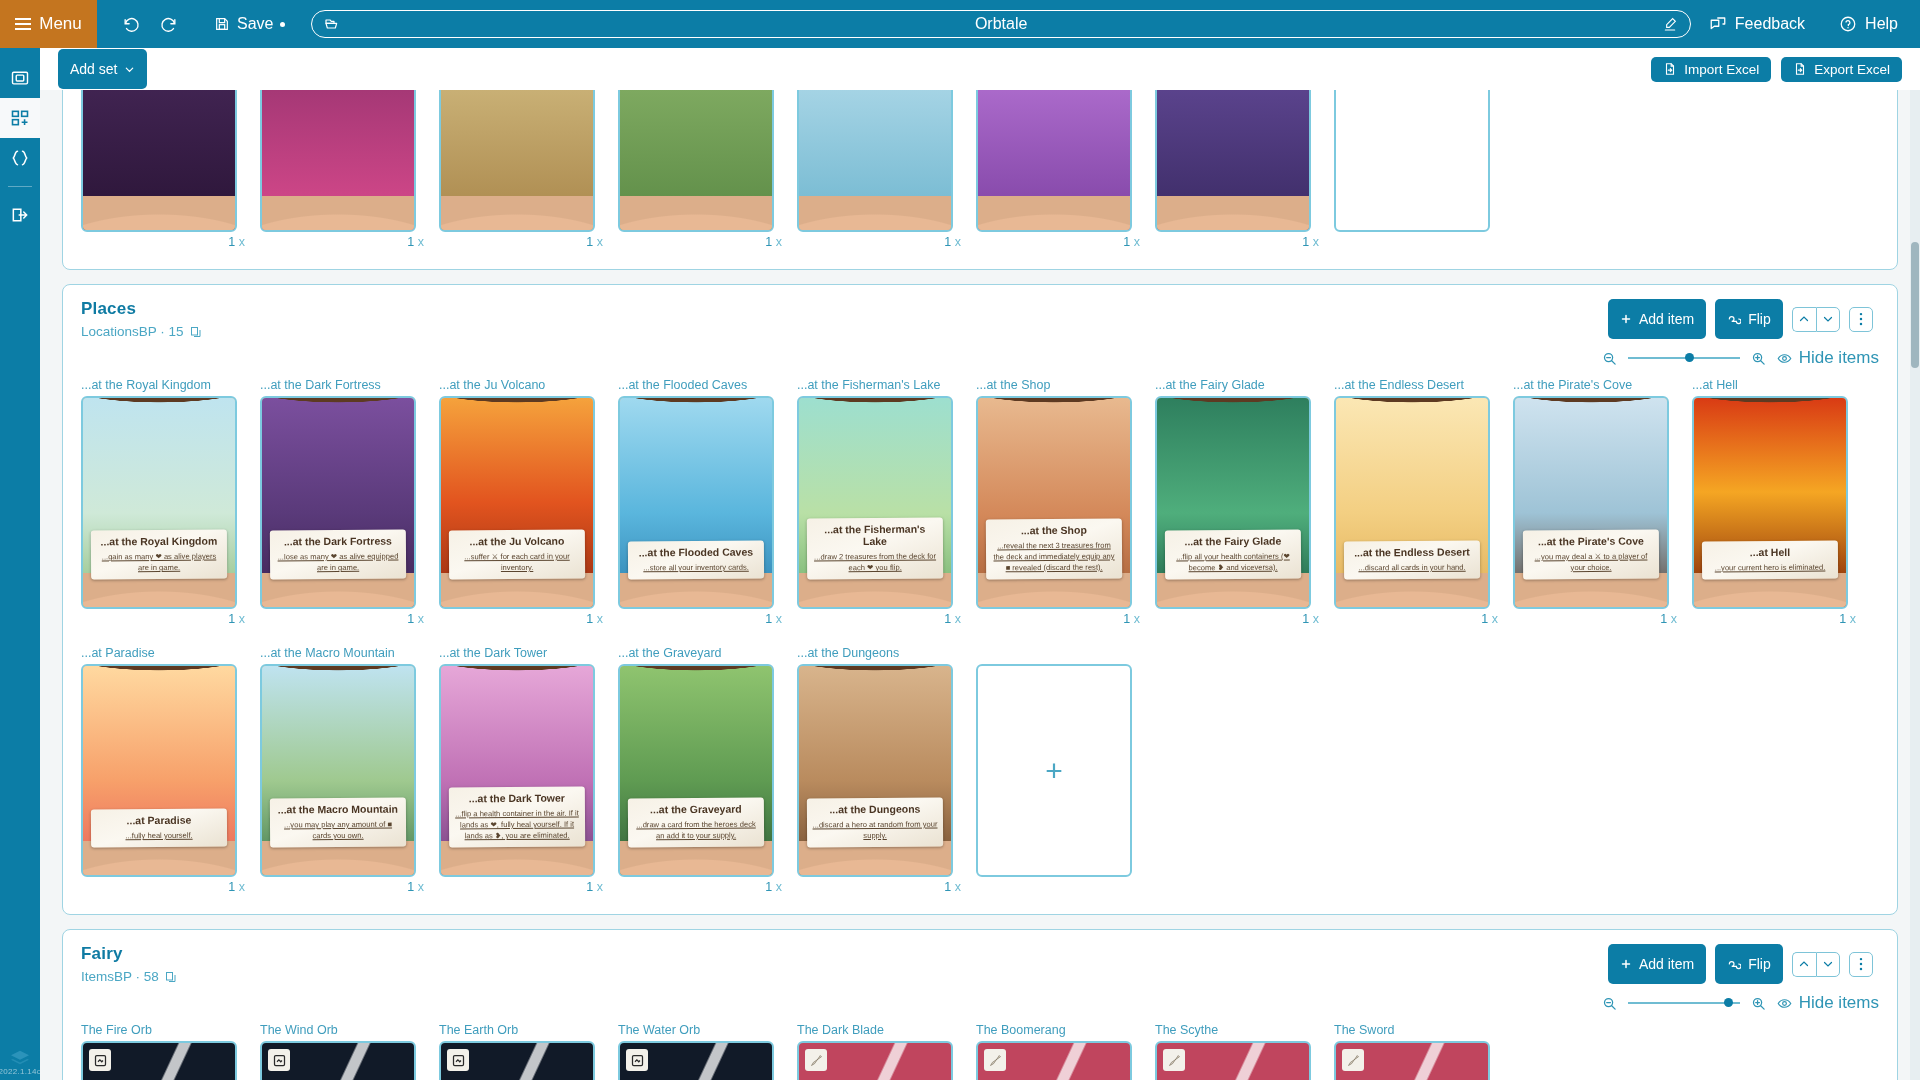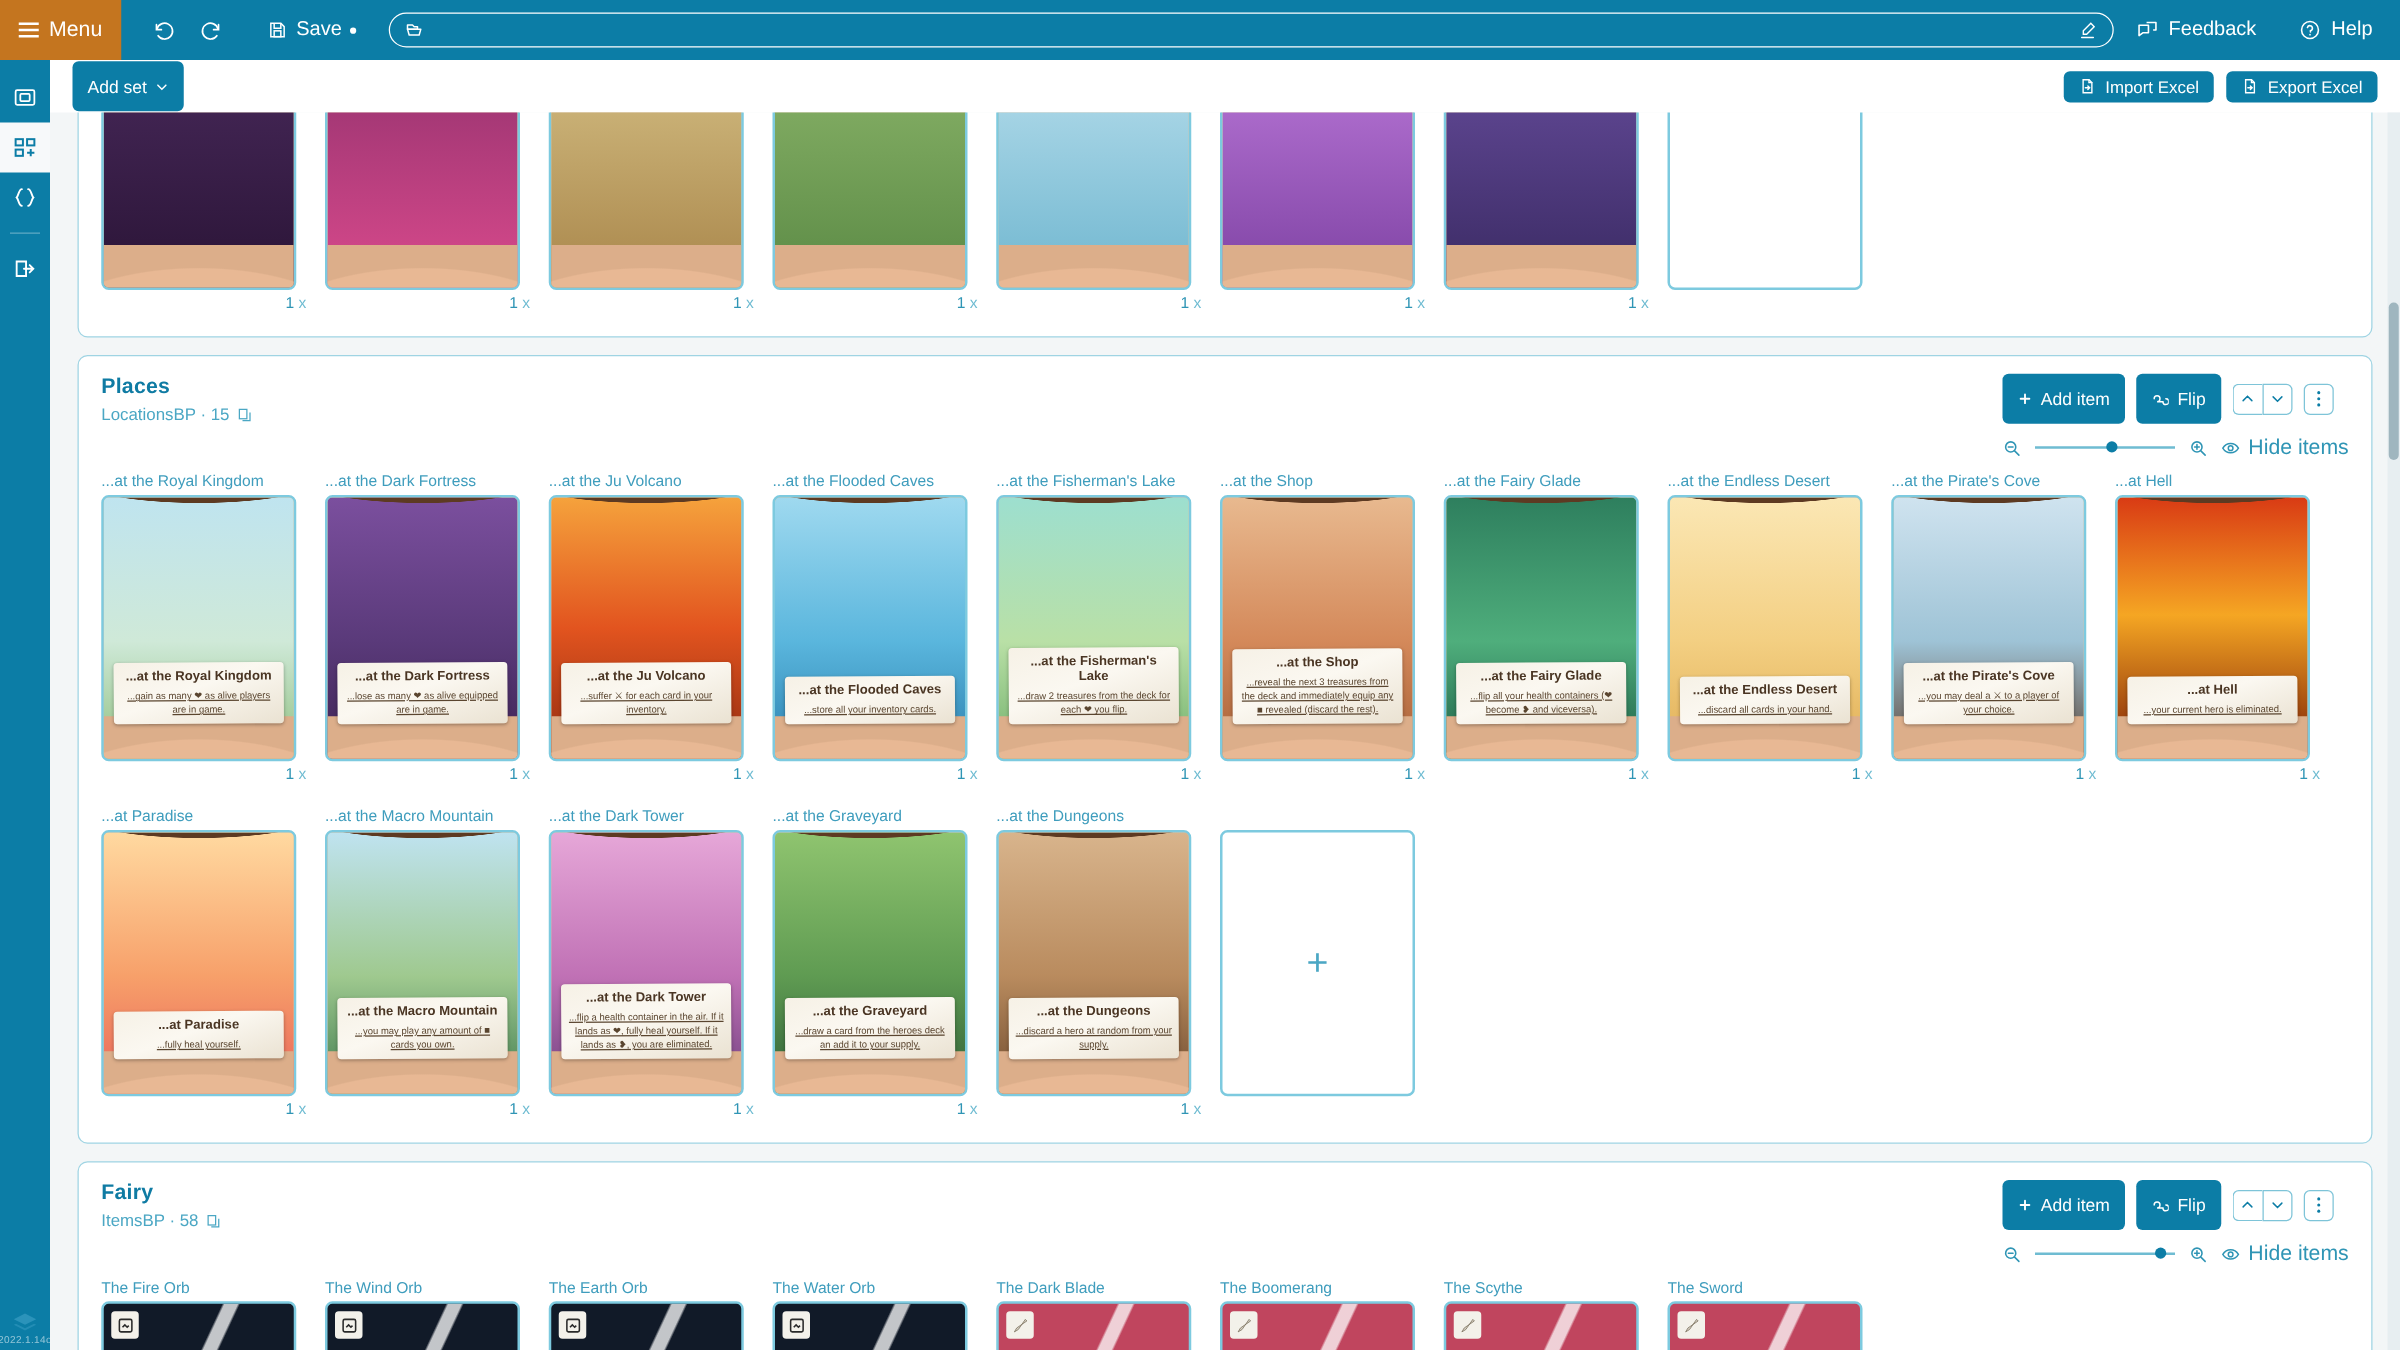--- a/index.html
+++ b/index.html
@@ -80,21 +80,21 @@
   .panel {
     margin: 0 22px 14px 22px;
     border: 1px solid #9fd4e3; border-radius: 8px; background: #fff;
     position: relative;
   }
   .panel-top-cut { margin-top: -78px; }
 
   .panel-head { display: flex; align-items: flex-start; padding: 14px 18px 4px 18px; }
   .panel-title { font-size: 17px; font-weight: bold; color: #0f7ba3; letter-spacing: .2px; }
   .panel-sub { font-size: 13.5px; color: #4ba7c4; margin-top: 5px; display: flex; align-items: center; gap: 6px; }
-  .panel-actions { margin-left: auto; display: flex; flex-direction: column; align-items: flex-start; gap: 9px; }
+  .panel-actions { margin-left: auto; display: flex; flex-direction: column; align-items: center; gap: 9px; }
   .panel-actions-row { display: flex; align-items: center; gap: 9px; }
   .icon-btn {
     border: 1px solid #7ec4d8; border-radius: 5px; background: #fff; color: #0c7da6;
     height: 25px; width: 24px; display: flex; align-items: center; justify-content: center;
     cursor: pointer;
   }
   .stepper { display: flex; }
   .stepper .icon-btn:first-child { border-radius: 5px 0 0 5px; border-right: none; }
   .stepper .icon-btn:last-child { border-radius: 0 5px 5px 0; }
   .zoom-row { display: flex; align-items: center; gap: 11px; font-size: 17px; color: #2f95b5; }
@@ -197,20 +197,21 @@
     <span class="save-dot"></span>
   </div>
 
   <div class="title-bar">
     <span class="tb-icon">
       <svg width="16" height="16" viewBox="0 0 24 24" fill="none" stroke="currentColor" stroke-width="1.8" stroke-linejoin="round">
         <path d="M3 6h6l2 2h4v3H3z"></path>
           <path d="M3 11h16l-2 7H5z"></path>
       </svg>
     </span>
+    <span class="doc-title">Orbtale</span>
     <span class="edit-ico">
       <svg width="16" height="16" viewBox="0 0 24 24" fill="none" stroke="currentColor" stroke-width="1.7" stroke-linecap="round">
         <path d="M16 4l4 4-9 9H7v-4z"></path>
           <path d="M5 21h14"></path>
       </svg>
     </span>
   </div>
 
   <div class="tb-right">
     <div>

